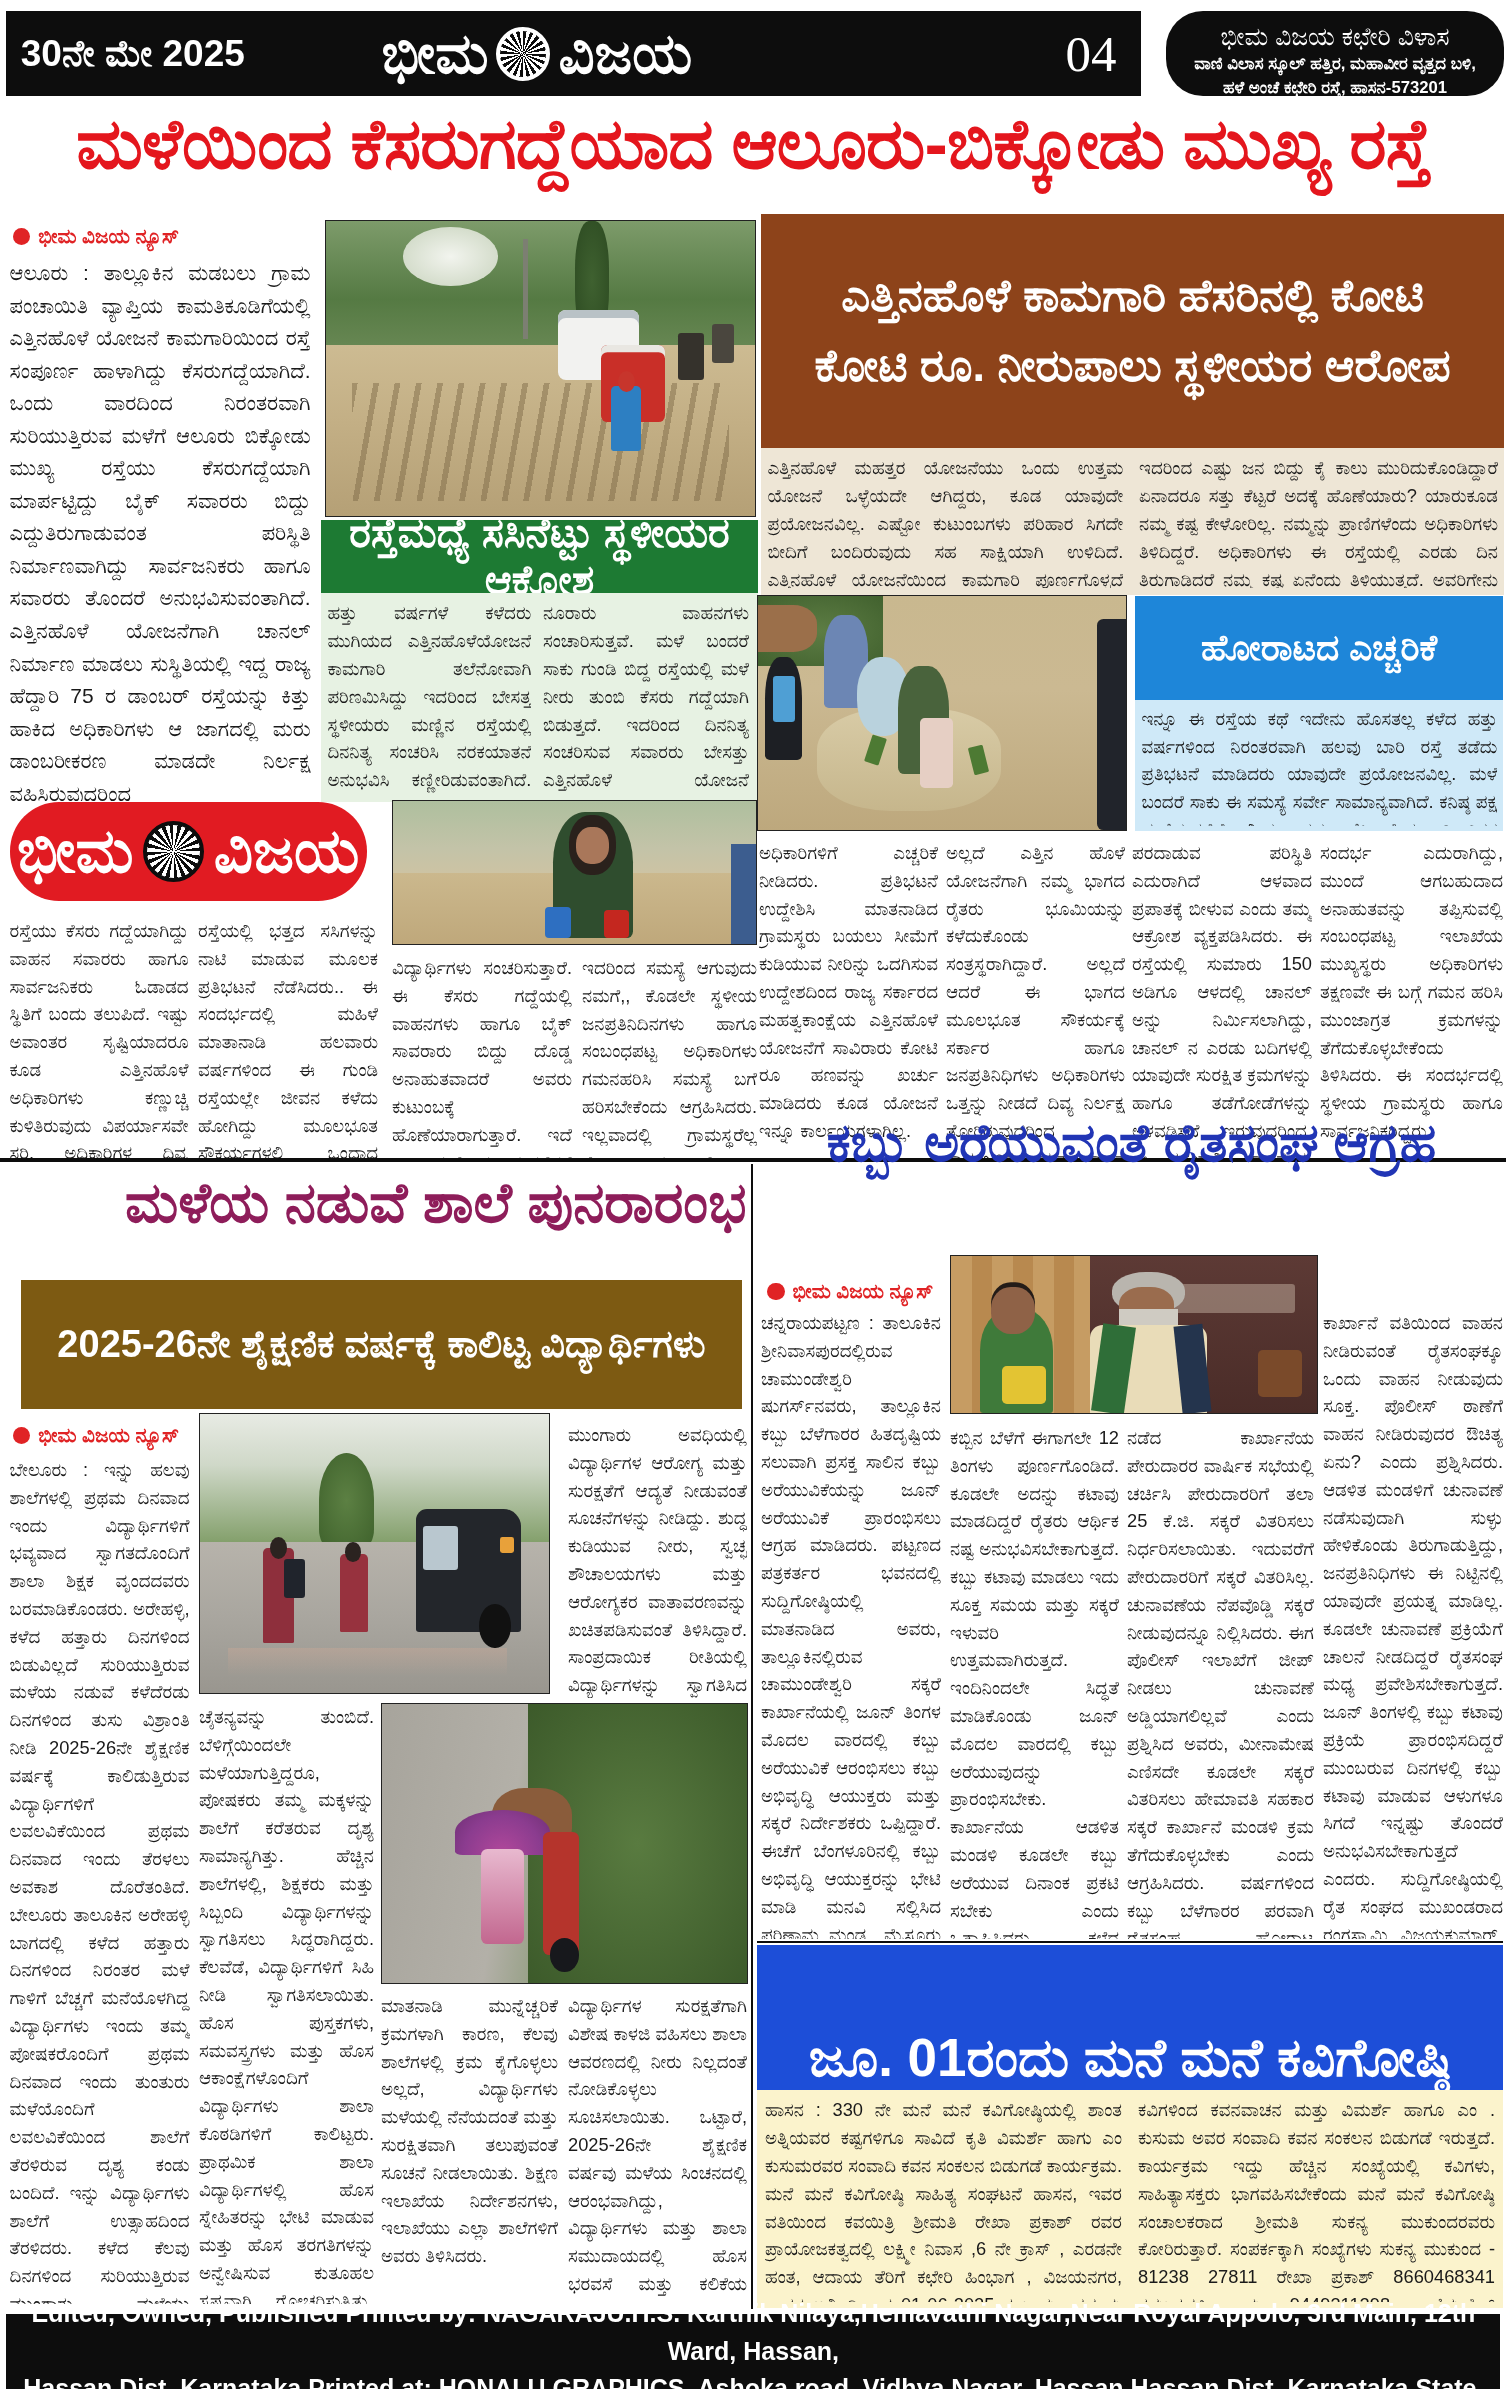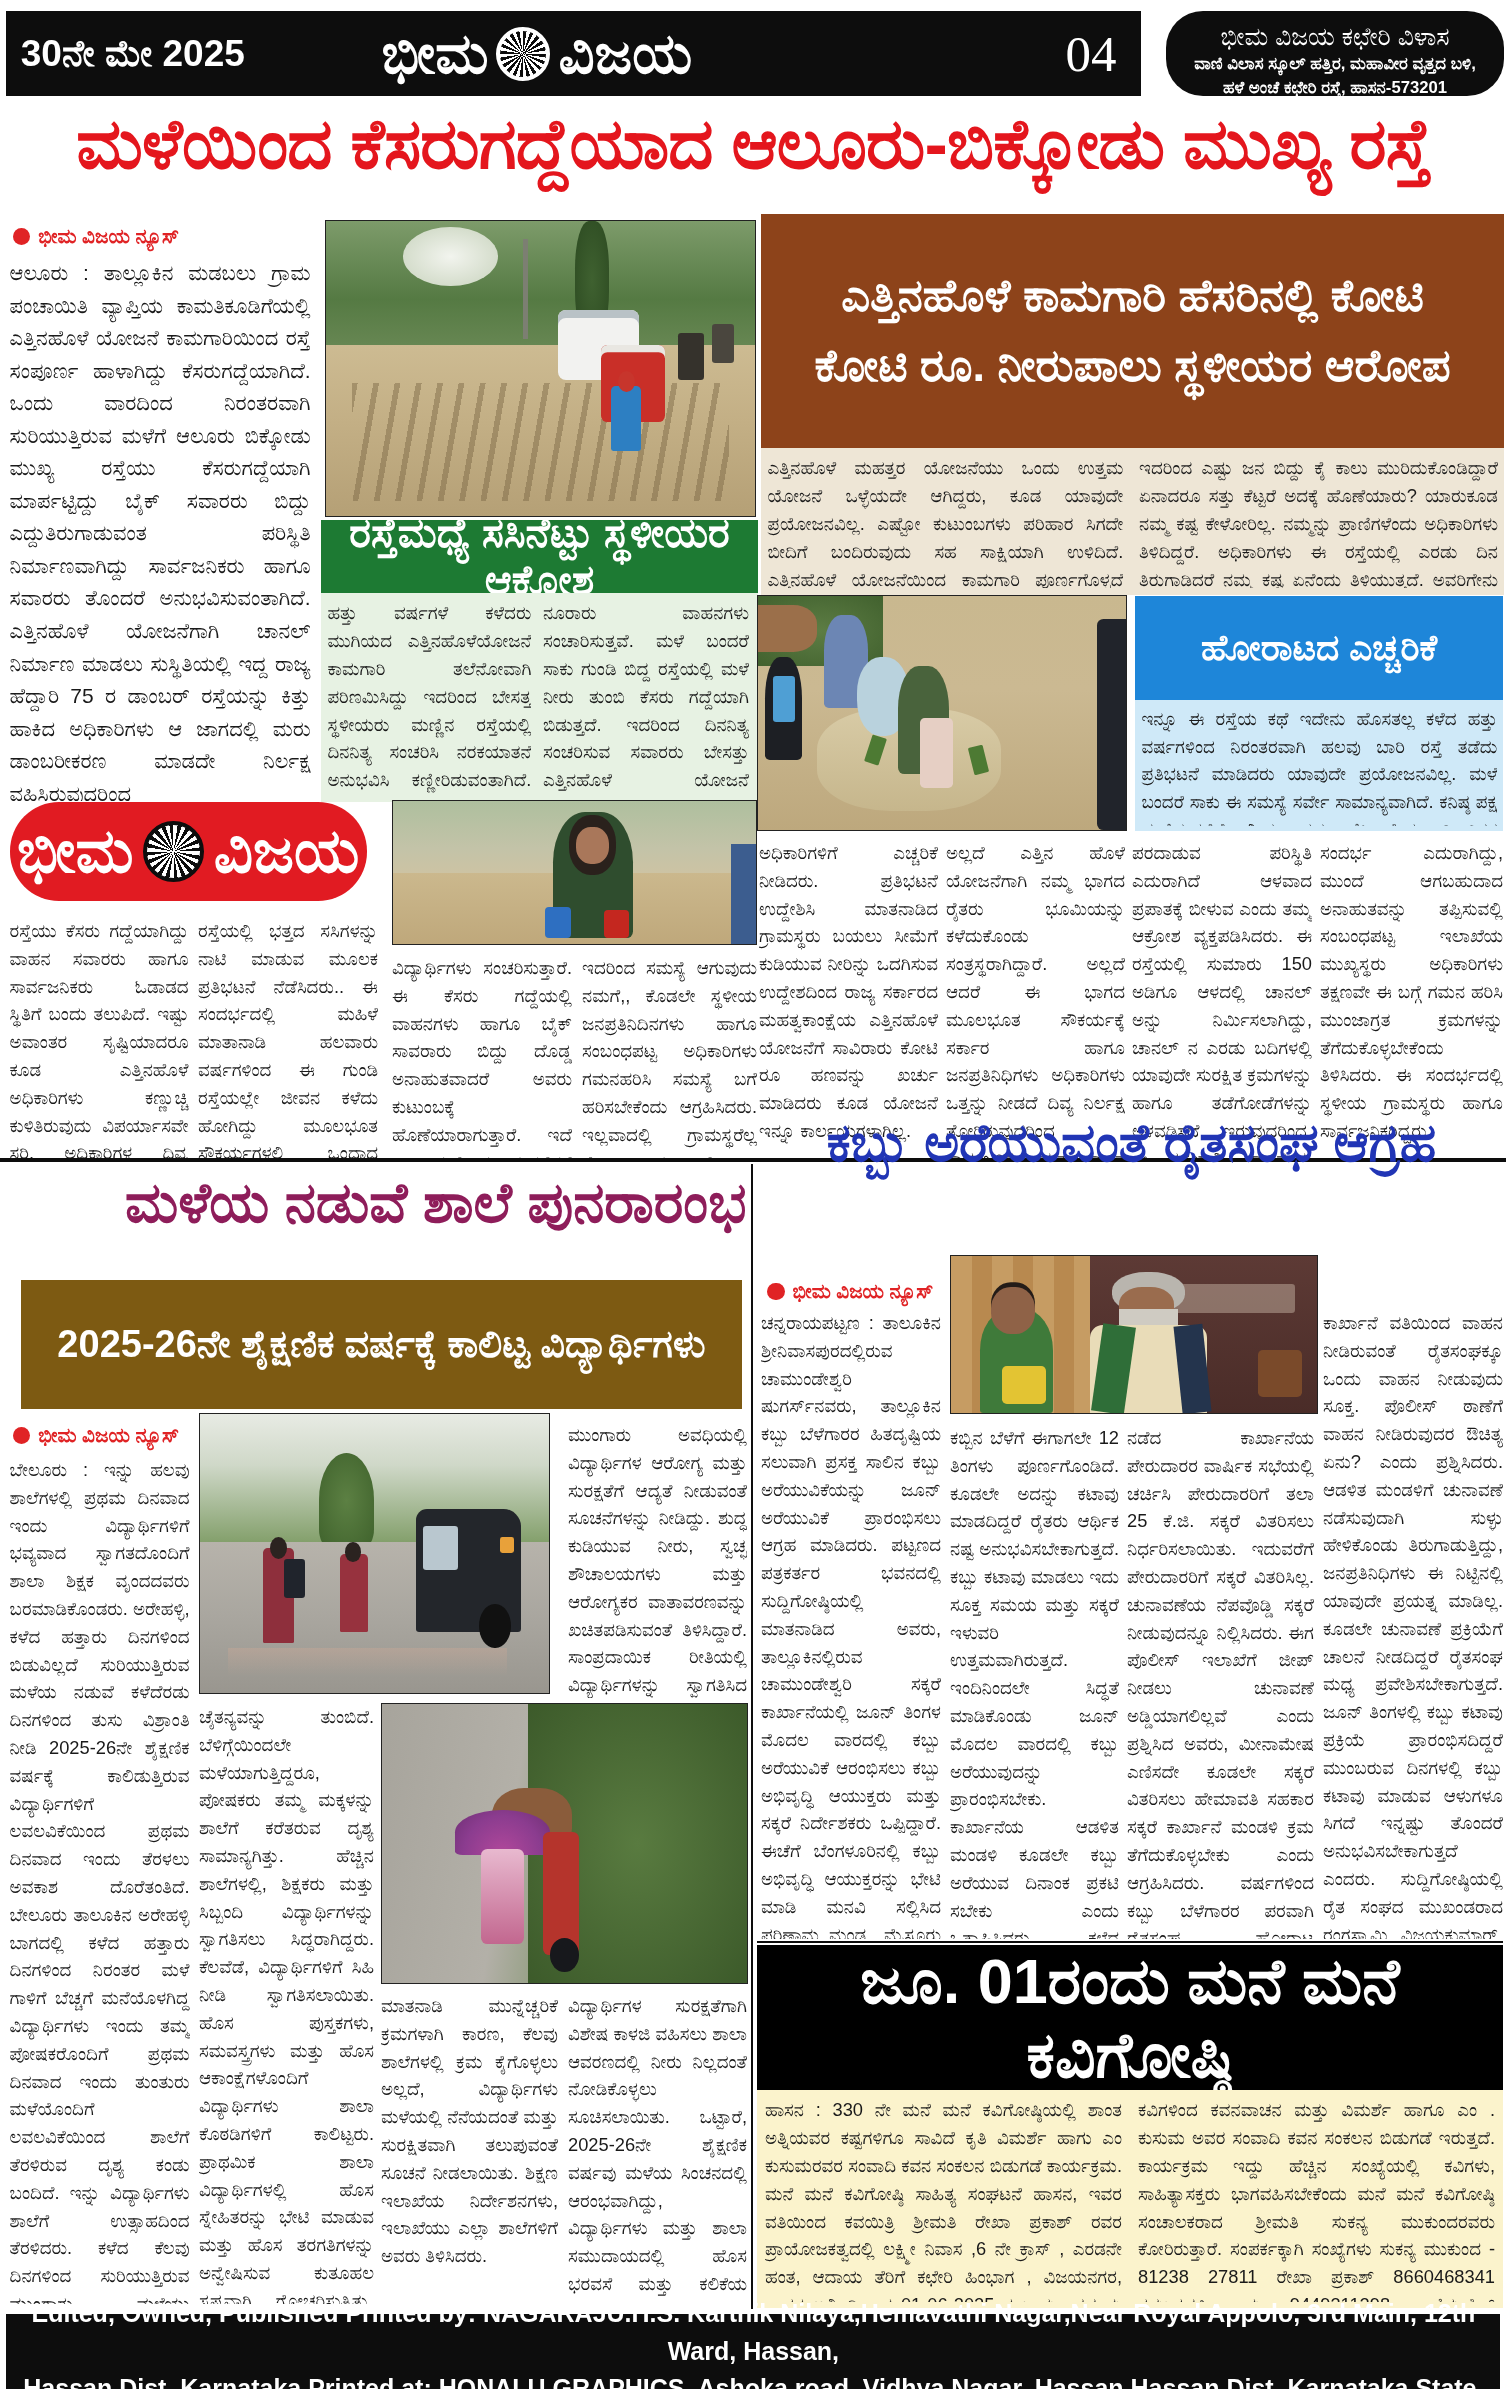--- a/index.html
+++ b/index.html
@@ -26,21 +26,21 @@
   .body-lg{font-size:21px;line-height:1.55;}
   .green-box{background:#1d7a33;color:#fff;text-align:center;font-weight:bold;font-size:41px;display:flex;align-items:center;justify-content:center;}
   .green-area{background:#e7f2e3;}
   .brown-box{background:#8d431a;color:#fff;text-align:center;font-weight:bold;font-size:45px;line-height:1.55;display:flex;flex-direction:column;justify-content:center;}
   .cream-area{background:#eee6d6;}
   .blue-box{background:#1e86d9;color:#fff;text-align:center;font-weight:bold;font-size:36px;line-height:1.45;display:flex;flex-direction:column;justify-content:center;}
   .blue-area{background:#cfe9f8;}
   .maroon-head{color:#8e1d5a;font-size:56px;font-weight:bold;text-align:center;}
   .olive-box{background:#7d5a12;color:#fff;text-align:center;font-weight:bold;font-size:38px;display:flex;align-items:center;justify-content:center;}
   .royal-head{color:#2135b5;font-size:53px;font-weight:bold;text-align:center;}
-  .redbox{background:#000000;color:#fff;text-align:center;font-weight:bold;font-size:63px;display:flex;align-items:flex-start;justify-content:center;}
+  .redbox{background:#1d4ed8;color:#fff;text-align:center;font-weight:bold;font-size:53px;display:flex;align-items:flex-end;justify-content:center;}
   .yellow-area{background:#fbf3cc;}
   .logo-pill{background:#e11b22;border-radius:49px;display:flex;align-items:center;justify-content:center;gap:9.6px;color:#fff;font-weight:bold;font-size:61px;}
   .rule-h{background:#0d0d0d;}
   .rule-v{background:#0d0d0d;}
   .footer-bar{background:#0d0d0d;color:#fff;text-align:center;font-weight:bold;font-size:25px;line-height:1.5;display:flex;flex-direction:column;justify-content:center;}
   
   .photo{overflow:hidden;background:#9aa58a;border:1.6px solid #222;box-sizing:border-box;}
   .ph{position:absolute;}
 </style>
 </head>

